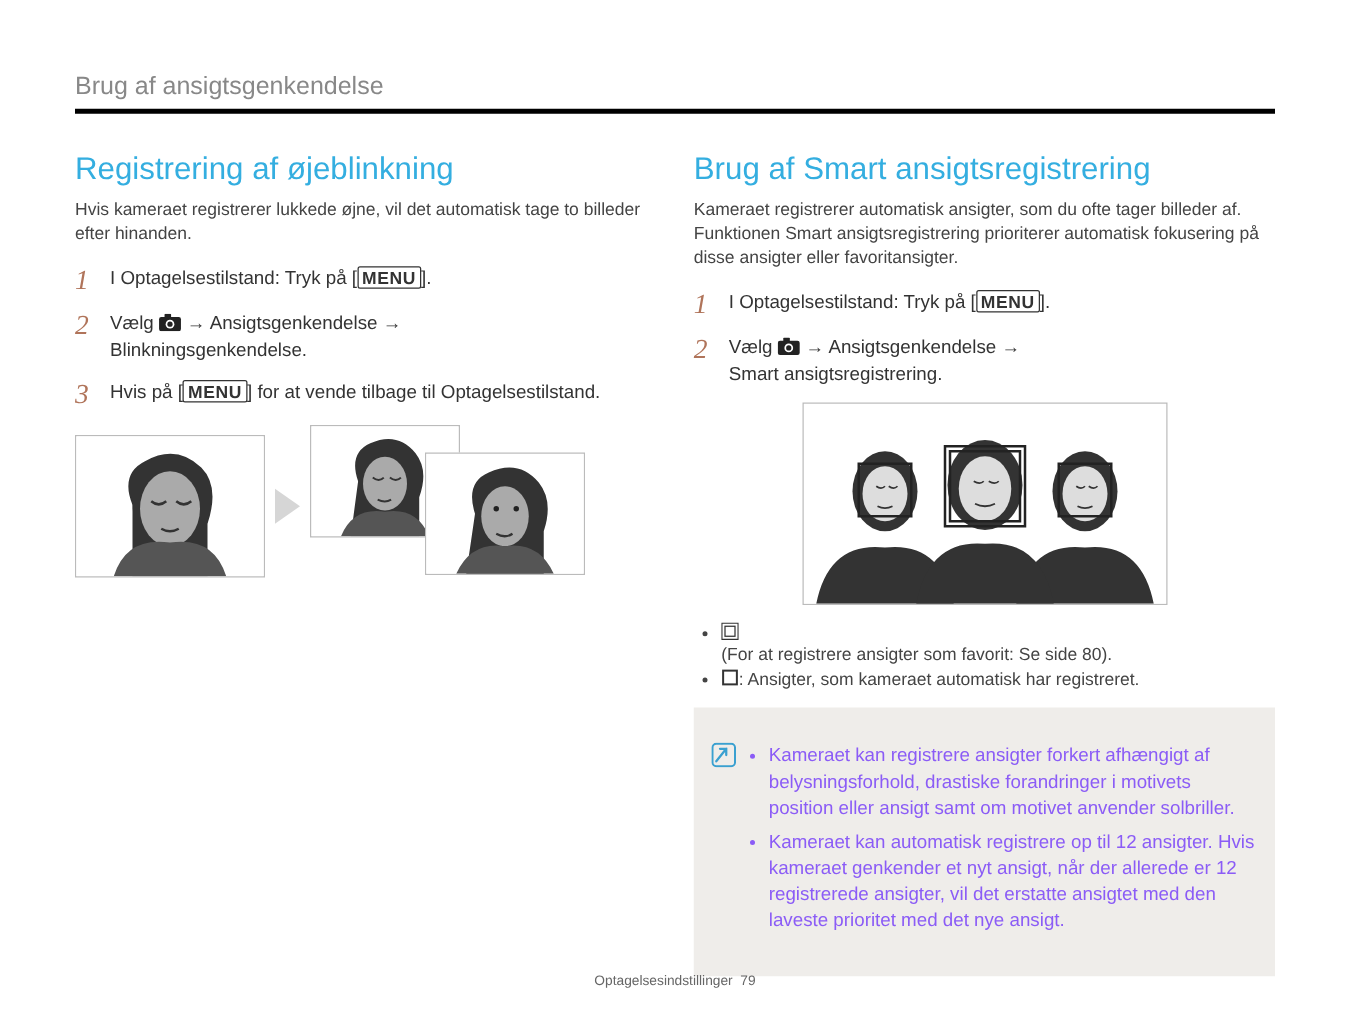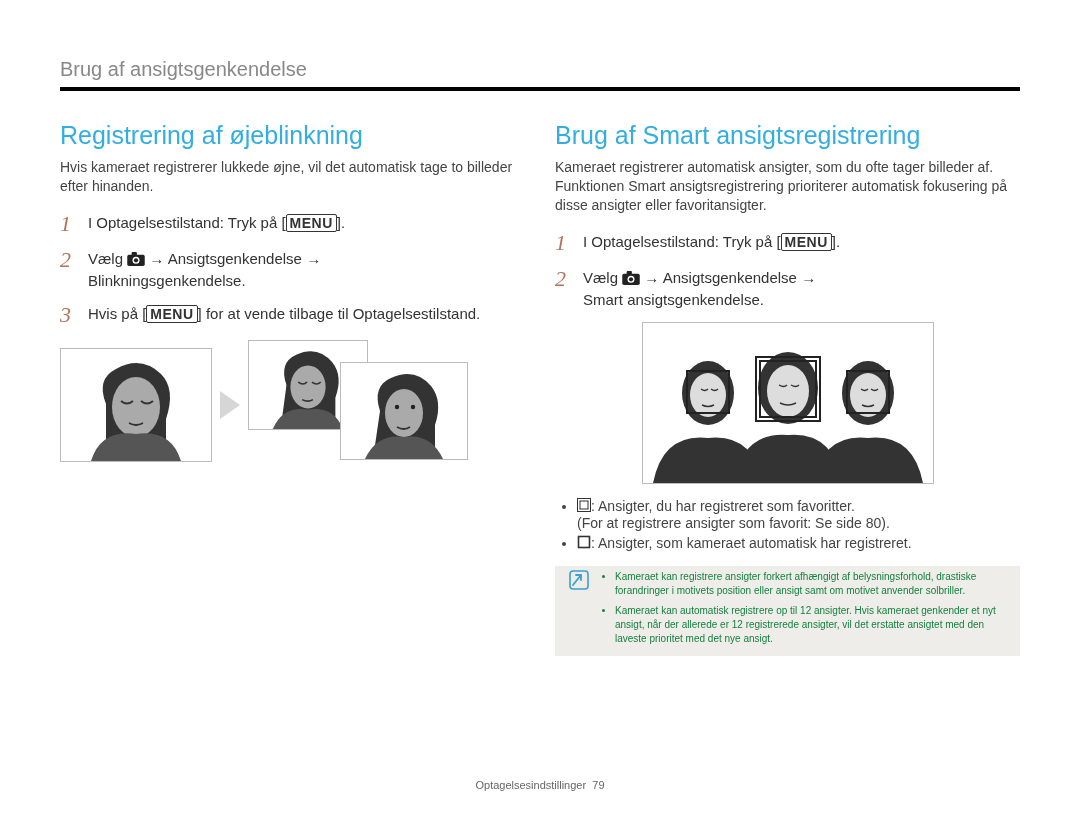--- a/index.html
+++ b/index.html
@@ -112,24 +112,24 @@
   }
   .bullets li { margin-bottom: 4px; }
   .sq {
     display: inline-block;
     vertical-align: -1px;
   }
   .note-box {
     display: flex;
     gap: 10px;
     background: #efedea;
-    padding: 4px 14px;
+    padding: 28px 14px;
     margin-top: 14px;
-    font-size: 10px;
-    color: #15803d;
+    font-size: 15px;
+    color: #8b5cf6;
     line-height: 1.4;
   }
   .note-icon {
     width: 20px;
     height: 20px;
     flex-shrink: 0;
   }
   .note-list {
     list-style: disc;
     padding-left: 16px;
@@ -240,21 +240,21 @@
           </span>
         </li>
         <li>
           <span class="step-num">2</span>
           <span class="step-body">
             <span>Vælg </span><span class="cam-icon"><svg viewBox="0 0 20 16">
                   <rect x="0" y="3" width="20" height="13" rx="2" fill="#222"></rect>
                   <rect x="5" y="0" width="6" height="4" rx="1" fill="#222"></rect>
                   <circle cx="10" cy="9.5" r="4" fill="#fff"></circle>
                   <circle cx="10" cy="9.5" r="2.4" fill="#222"></circle>
-                </svg></span><span> → </span><span class="bold">Ansigtsgenkendelse</span><span> → </span><br><span class="bold">Smart ansigtsgenkendelse</span><span>.</span>
+                </svg></span><span> → </span><span class="bold">Ansigtsgenkendelse</span><span> → </span><br><span class="bold">Smart ansigtsregistrering</span><span>.</span>
           </span>
         </li>
       </ul>
 
       <div class="frame" style="width:290px;height:160px;margin:4px auto 0;">
         <svg width="290" height="160" viewBox="0 0 290 160">
           <rect width="290" height="160" fill="#fff"></rect>
 
           <g fill="#333">
 
@@ -291,21 +291,21 @@
           <rect x="117" y="38" width="56" height="56" fill="none" stroke="#222" stroke-width="2"></rect>
           <rect x="113" y="34" width="64" height="64" fill="none" stroke="#222" stroke-width="2"></rect>
         </svg>
       </div>
 
       <ul class="bullets">
         <li>
           <span class="sq"><svg width="14" height="14">
                 <rect x="0.5" y="0.5" width="13" height="13" fill="none" stroke="#333"></rect>
                 <rect x="3" y="3" width="8" height="8" fill="none" stroke="#333"></rect>
-              </svg></span><span>: Ansigter, du har registreret som favoritter.</span><br>
+              </svg></span><br>
           <span>(For at registrere ansigter som favorit: Se side 80).</span>
         </li>
         <li>
           <span class="sq"><svg width="14" height="14">
                 <rect x="1.5" y="1.5" width="11" height="11" fill="none" stroke="#333" stroke-width="1.6"></rect>
               </svg></span><span>: Ansigter, som kameraet automatisk har registreret.</span>
         </li>
       </ul>
 
       <div class="note-box">

